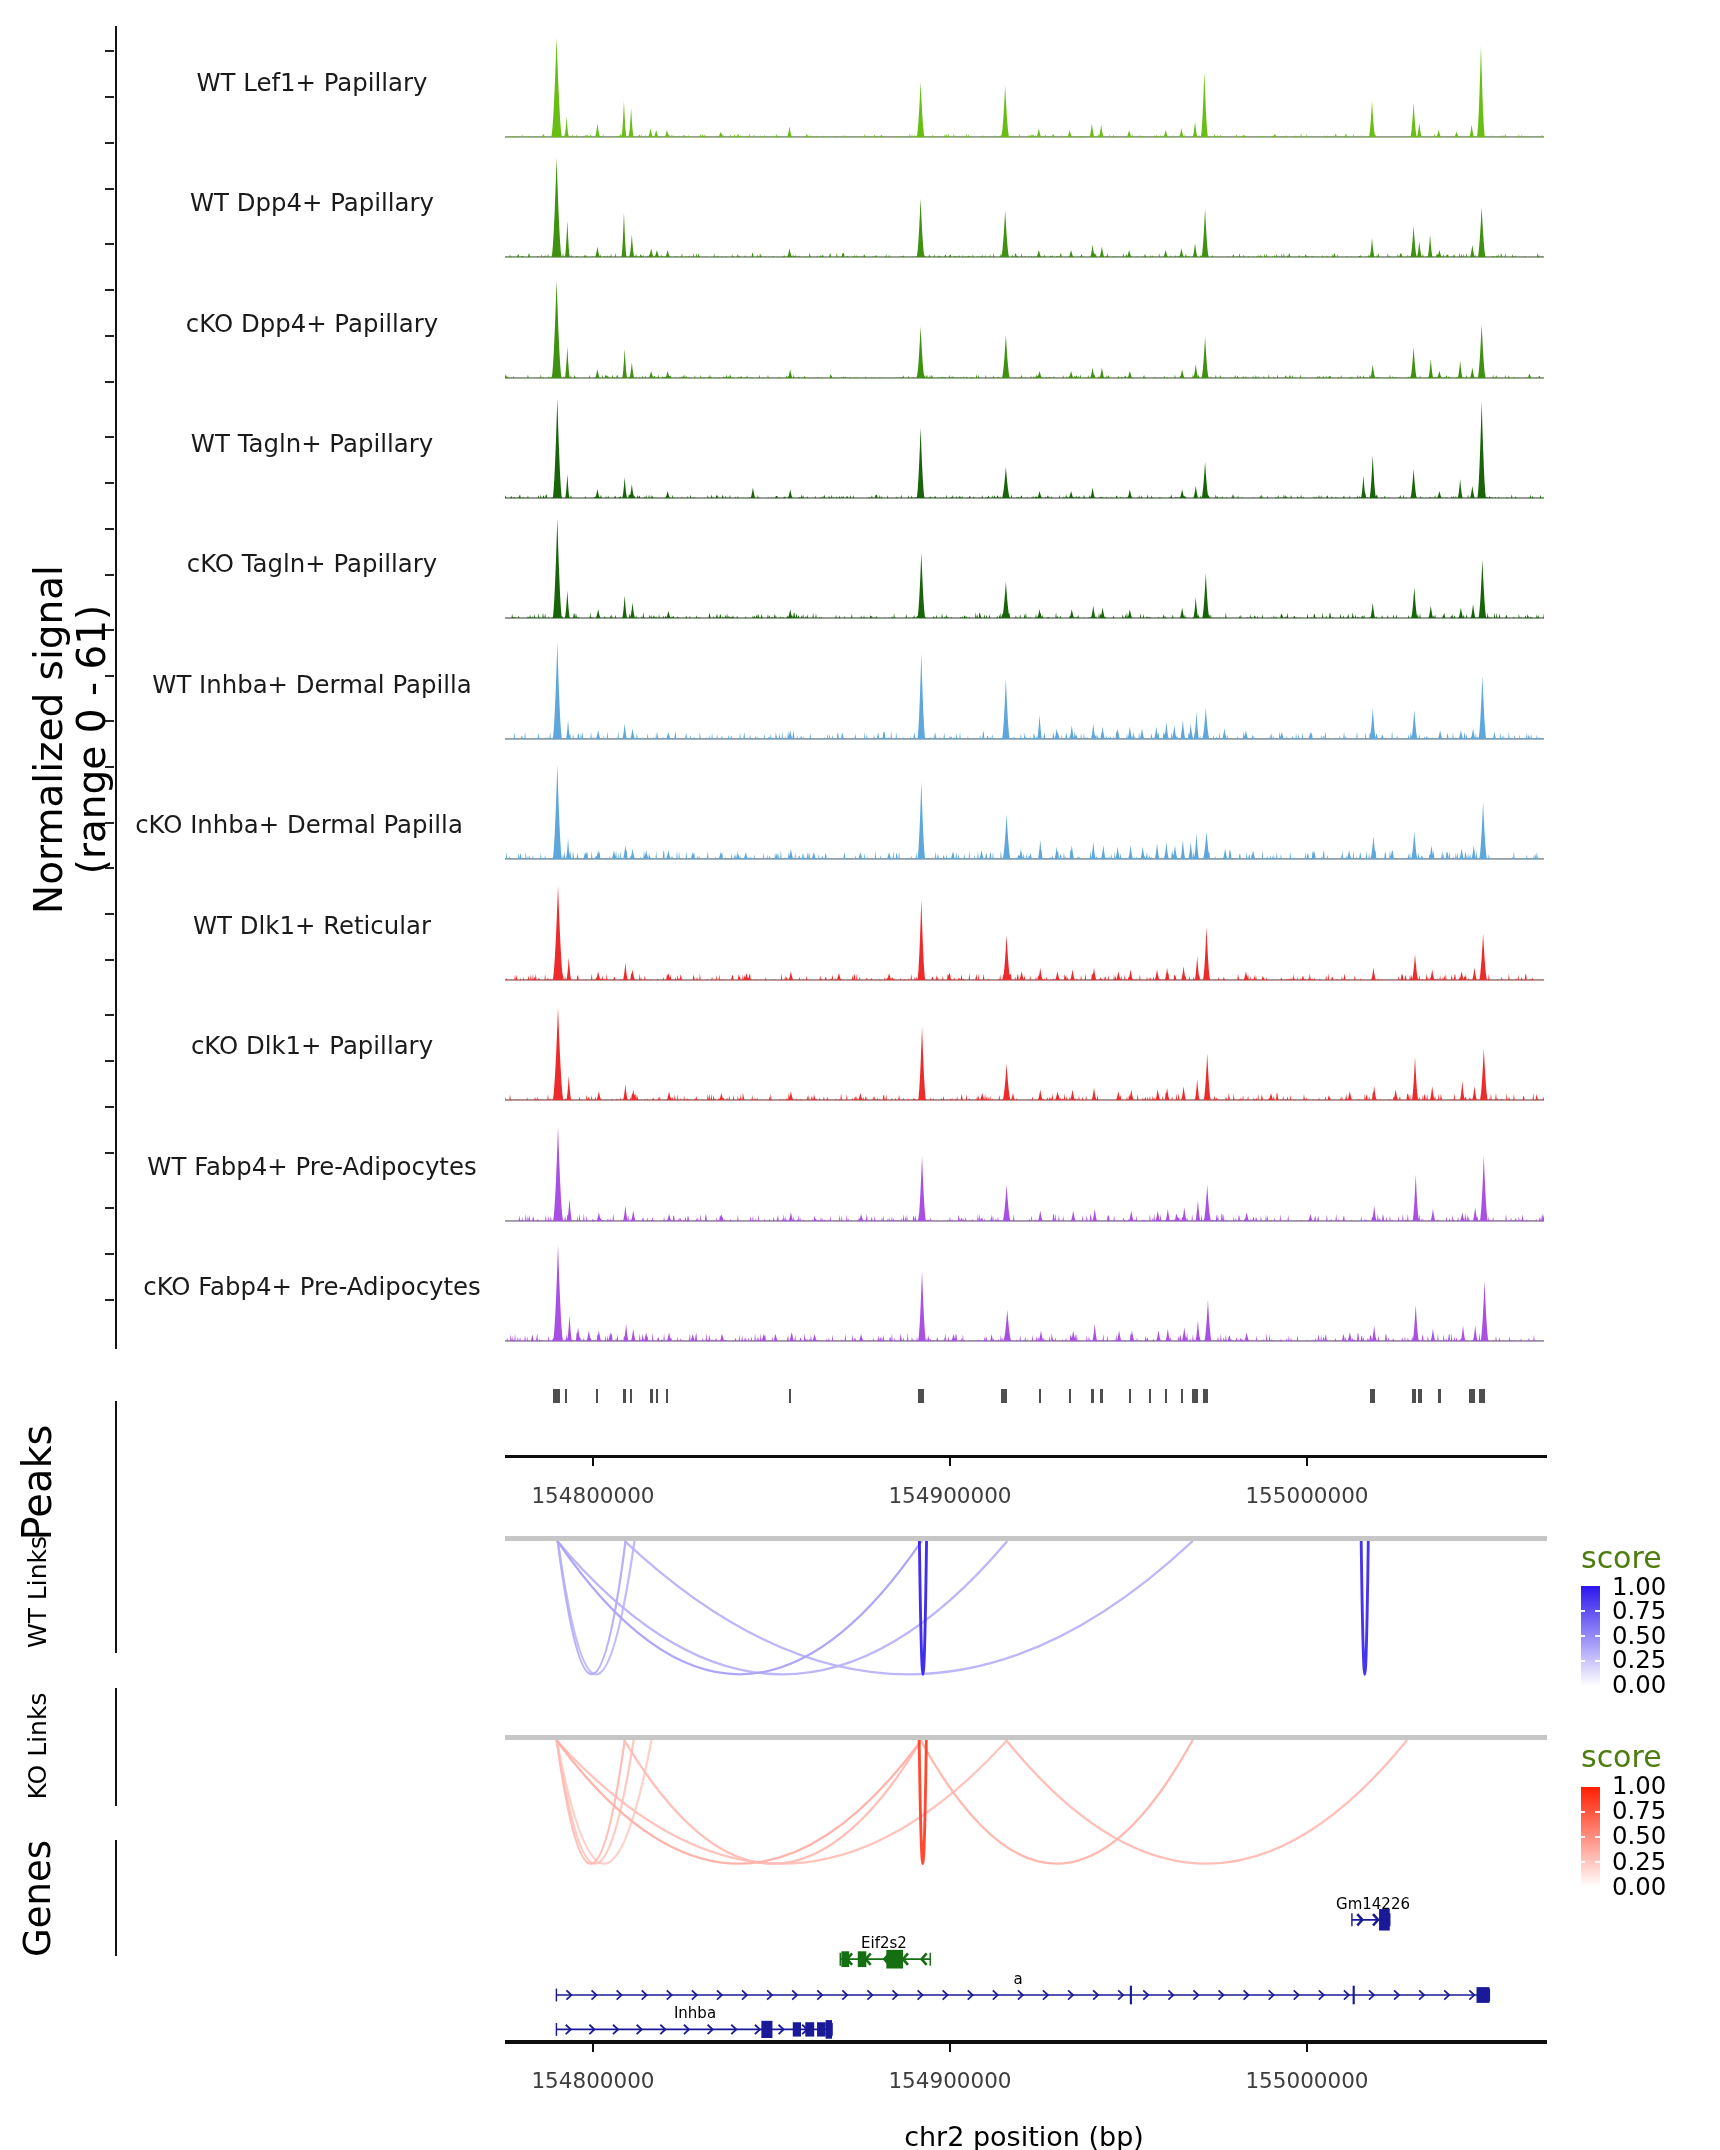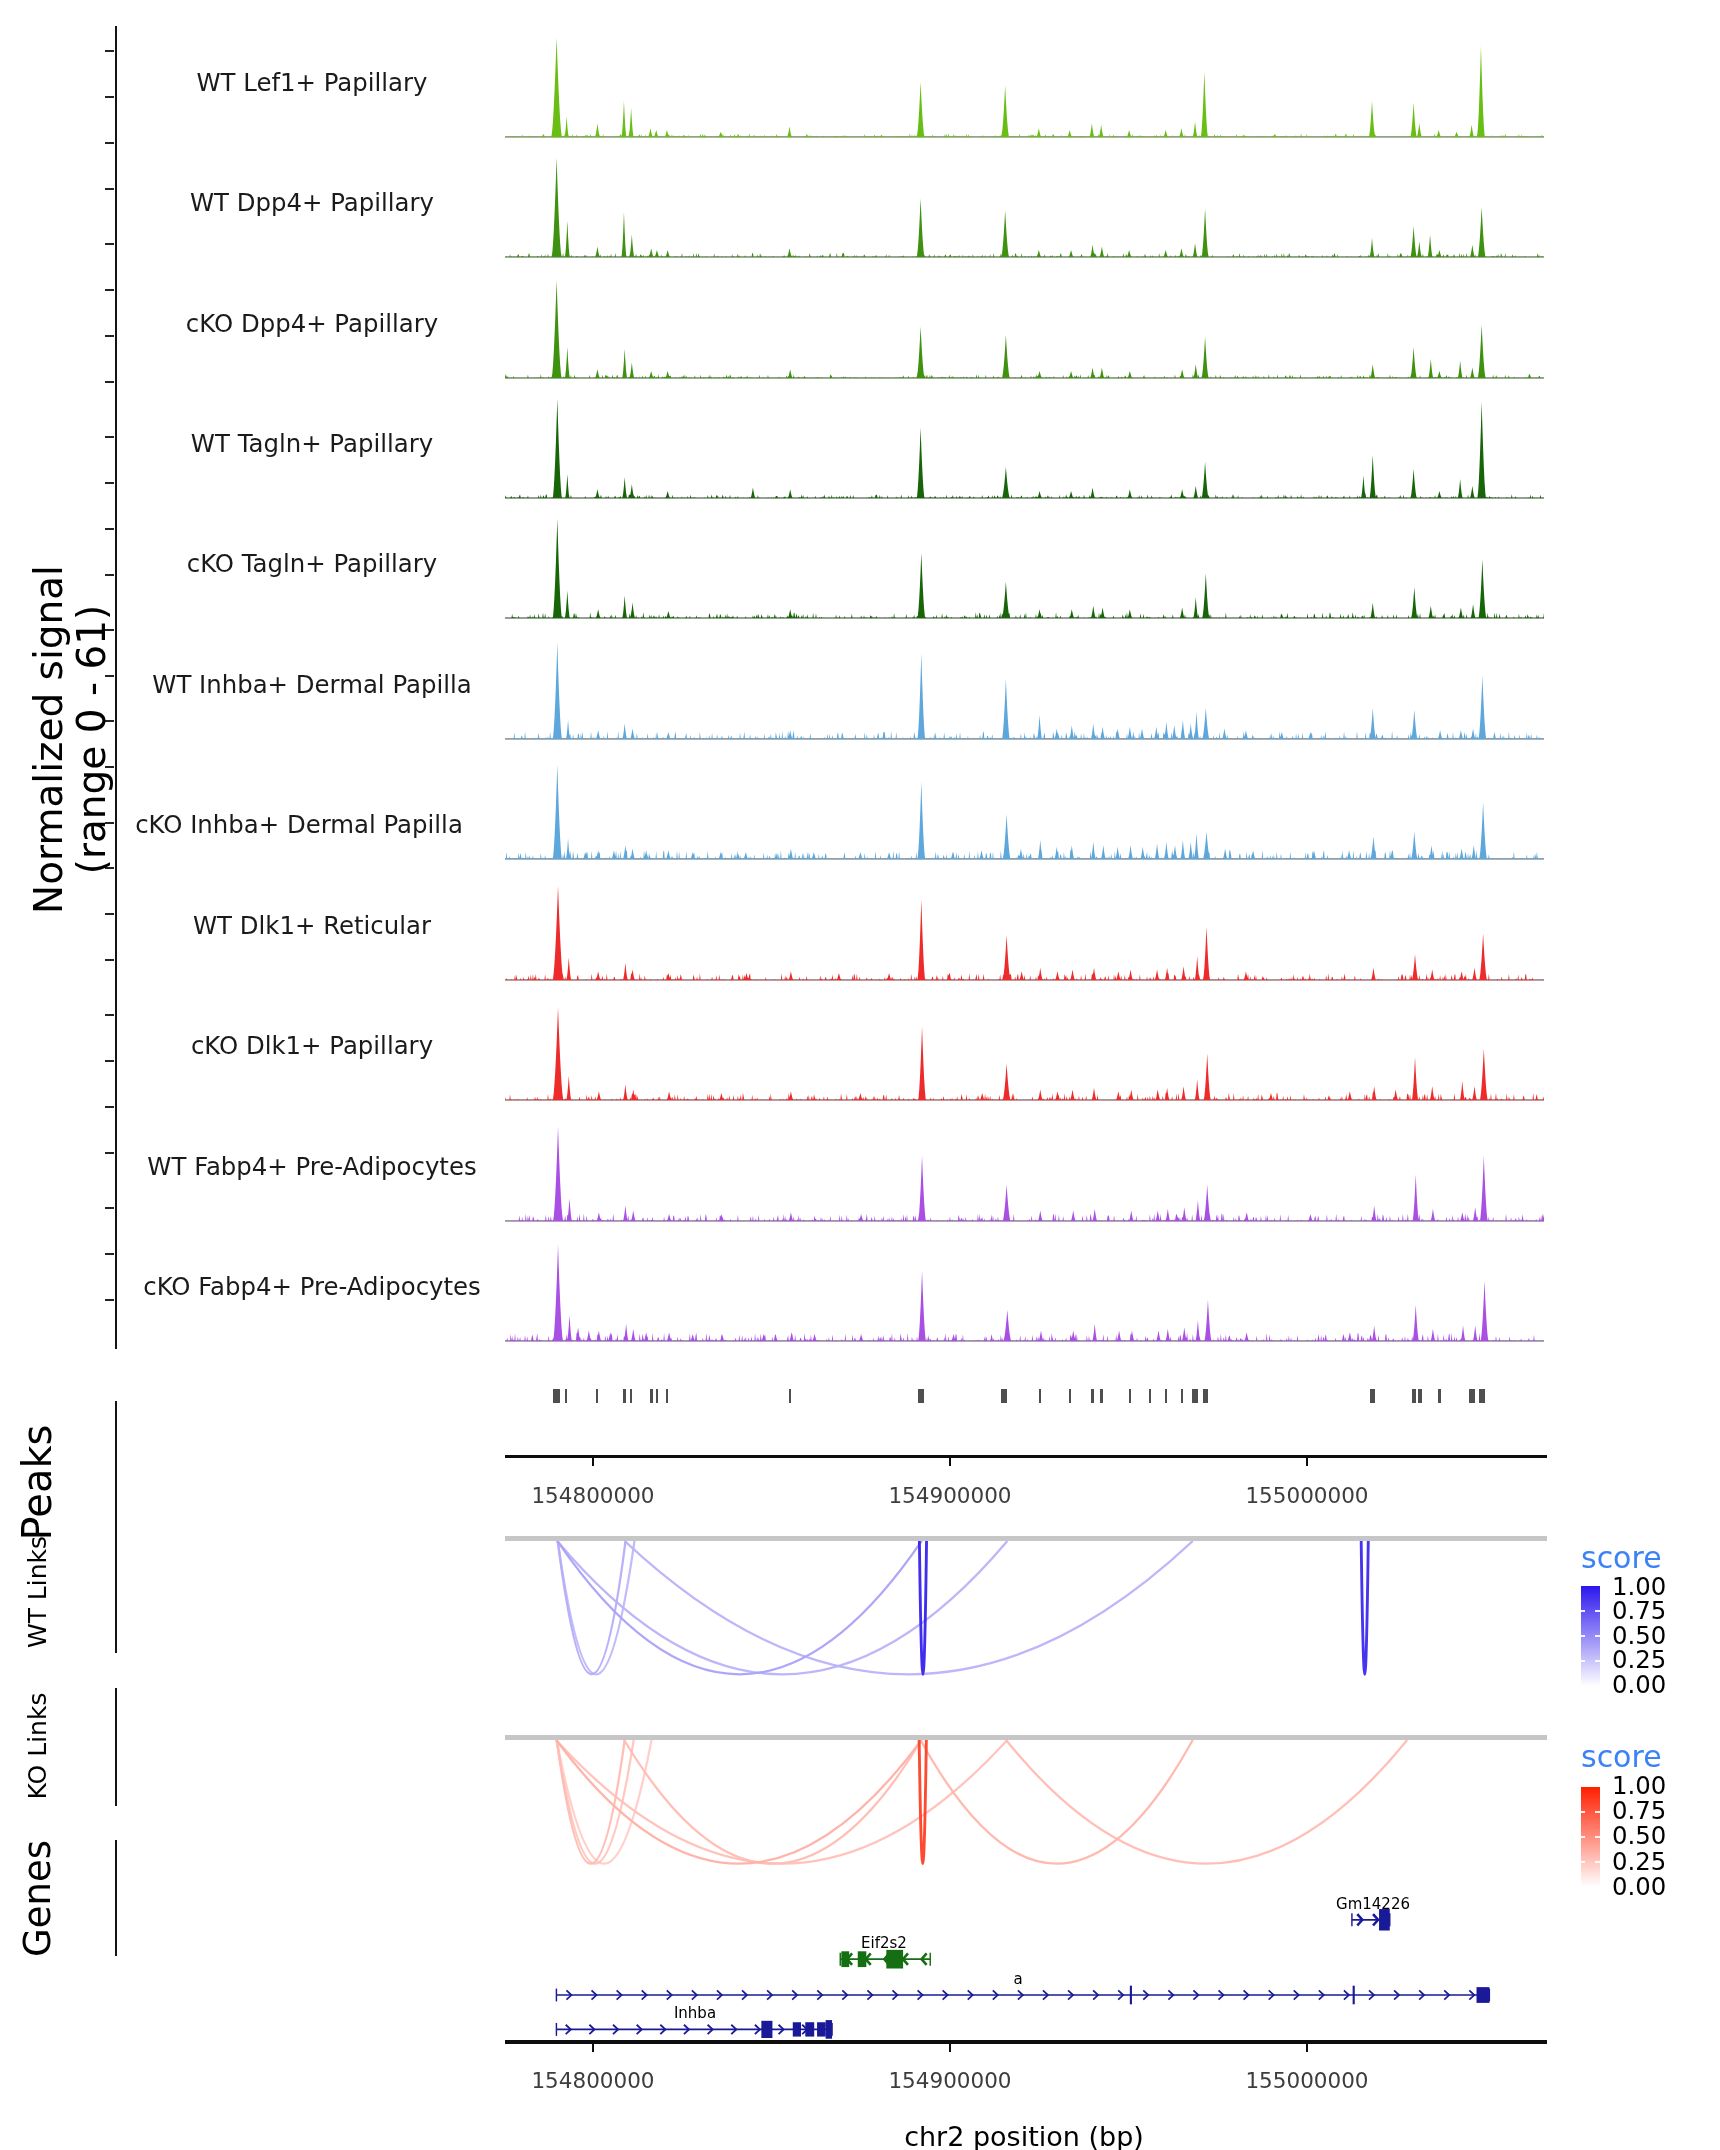--- a/index.html
+++ b/index.html
@@ -9,21 +9,21 @@
   .rot{transform:rotate(-90deg);}
   .spine{position:absolute;background:#151515;}
   .track-label{position:absolute;color:#1a1a1a;font-size:24.4px;text-align:center;white-space:nowrap;}
   .side-label{position:absolute;color:#000;text-align:center;white-space:nowrap;}
   .axis-line{position:absolute;background:#0d0d0d;}
   .axis-tick{position:absolute;background:#0d0d0d;}
   .axis-tick-label{position:absolute;color:#3d3d3d;font-size:21.5px;white-space:nowrap;transform:translateX(-50%);margin-top:15px;}
   .gray-bar{position:absolute;background:#c6c6c6;}
   .peak-mark{position:absolute;background:#4f4f4f;}
   .legend{position:absolute;}
-  .legend-title{position:absolute;font-size:30px;color:#3b82f6;}
+  .legend-title{position:absolute;font-size:30px;color:#4d7c0f;}
   .legend-bar{position:absolute;width:18.6px;}
   .legend-bar .dash{position:absolute;background:rgba(255,255,255,.9);width:4.3px;height:2.2px;}
   .legend-label{position:absolute;font-size:24.4px;color:#000;height:24.4px;line-height:24.4px;}
   .gene-label{position:absolute;color:#000;font-size:15px;white-space:nowrap;transform:translateX(-50%);}
   .axis-title{position:absolute;color:#000;font-size:27px;white-space:nowrap;transform:translateX(-50%);}
   svg{position:absolute;display:block;}
 </style>
 </head>
 <body>
 

